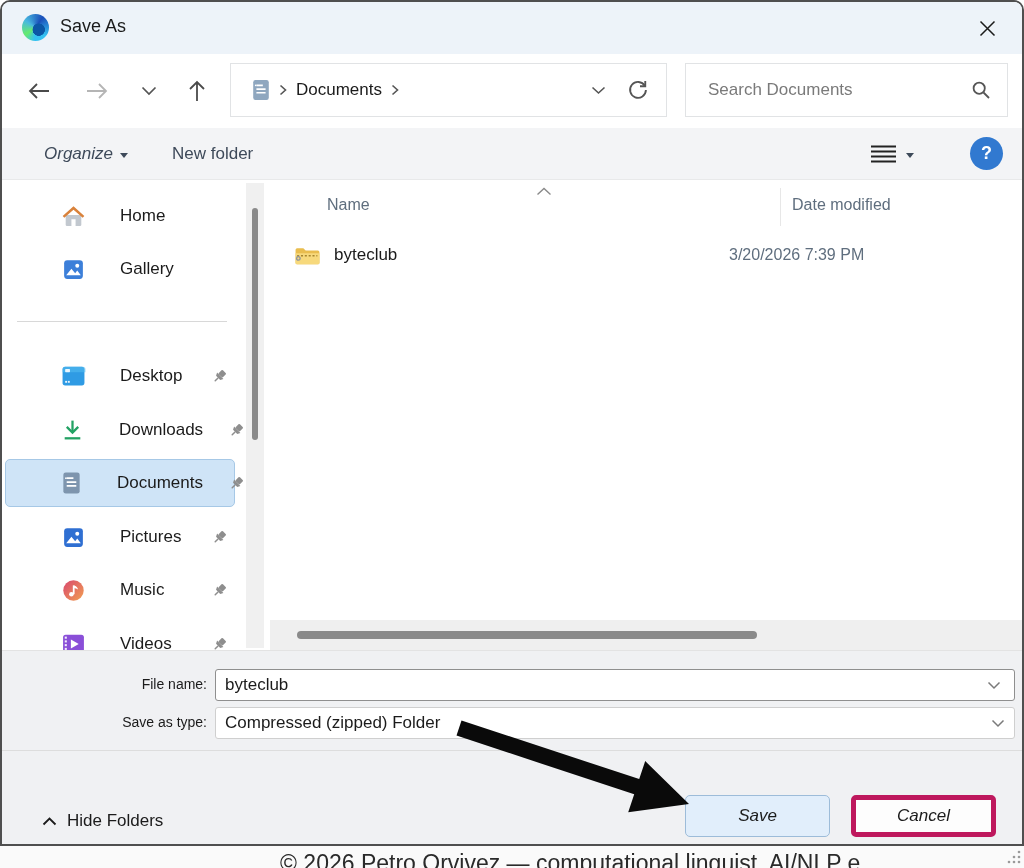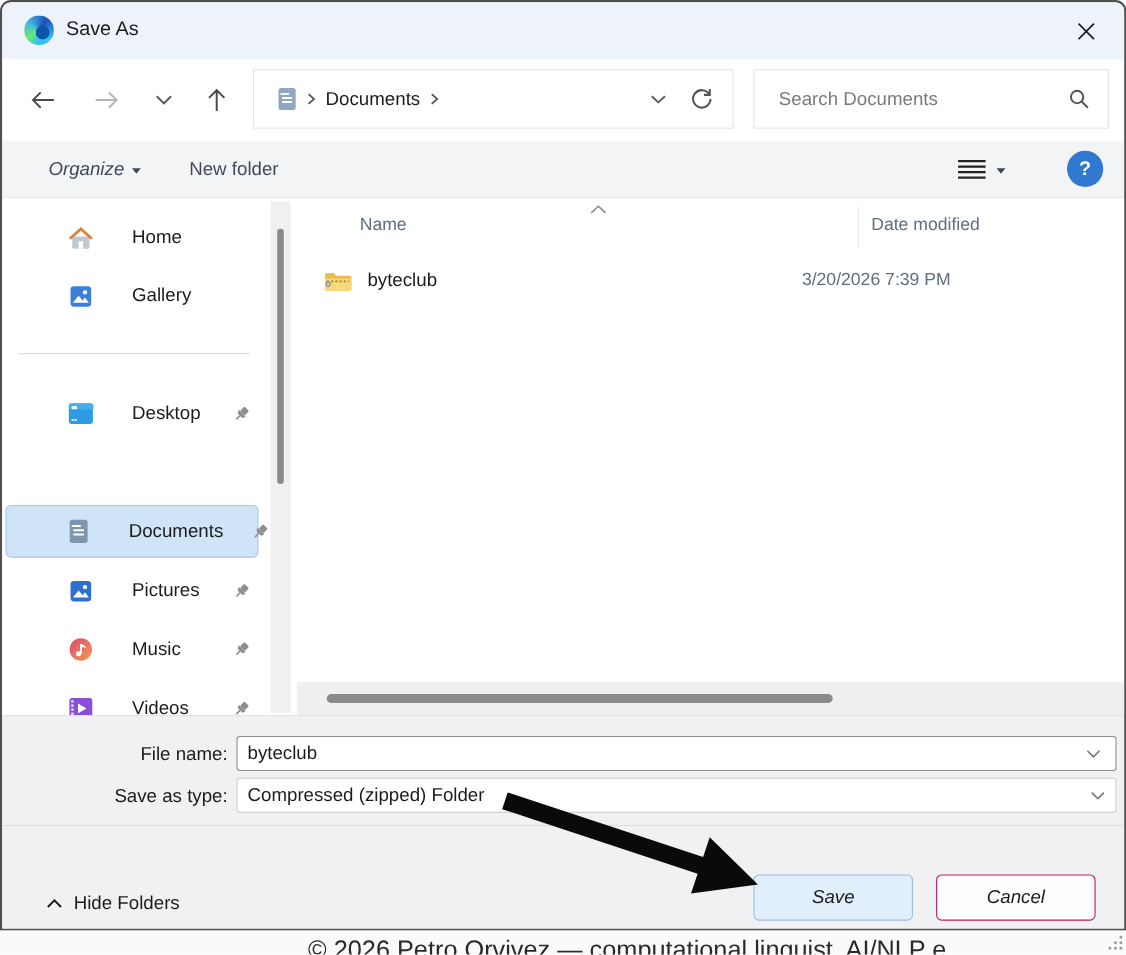--- a/index.html
+++ b/index.html
@@ -70,34 +70,34 @@
   .col-date{position:absolute;left:522px;top:10px;font-size:16px;color:#5f6e7e;cursor:pointer;}
   .fl-row{position:absolute;left:8px;top:54px;right:8px;height:40px;display:flex;align-items:center;cursor:pointer;}
   .fl-row .ficon{margin-left:16px;display:flex;}
   .fl-row .fname{font-size:17px;color:#1b1b1b;margin-left:13px;width:395px;}
   .fl-row .fdate{font-size:16px;color:#5f6e7e;text-align:center;}
   .hscroll{position:absolute;left:0;bottom:0;right:0;height:30px;background:#efefef;}
   .hthumb{position:absolute;left:27px;top:11px;width:460px;height:8px;background:#8a8a8a;border-radius:4px;}
 
   
   .bottom{position:absolute;left:0;top:648px;right:0;height:196px;background:#f0f1f3;border-top:1px solid #e3e3e3;}
-  .frow-label{position:absolute;font-size:17px;color:#1b1b1b;text-align:right;width:185px;left:20px;}
+  .frow-label{position:absolute;font-size:14px;color:#1b1b1b;text-align:right;width:185px;left:20px;}
   .lbl-filename{top:25px;} .lbl-type{top:63px;}
   .filename-input{position:absolute;left:213px;top:18px;width:800px;height:32px;border:1px solid #8f8f8f;border-radius:3px;
     font-size:17px;color:#1b1b1b;padding:0 30px 0 9px;background:#fff;outline:none;}
   .combo{position:absolute;left:213px;top:56px;width:800px;height:32px;border:1px solid #cfcfcf;border-radius:3px;background:#fff;
     display:flex;align-items:center;font-size:17px;color:#1b1b1b;padding:0 30px 0 9px;cursor:pointer;}
   .combo-chev{position:absolute;right:9px;top:0;height:100%;display:flex;align-items:center;}
   .chev-abs-1{position:absolute;left:985px;top:18px;height:32px;display:flex;align-items:center;cursor:pointer;}
   .footer-sep{position:absolute;left:0;top:99px;right:0;height:1px;background:#dddddd;}
   .hide-folders{position:absolute;left:34px;top:152px;height:36px;border:none;background:transparent;display:flex;align-items:center;gap:10px;
     font-size:17px;color:#1b1b1b;cursor:pointer;}
   .btn{position:absolute;top:144px;width:145px;height:42px;border-radius:5px;font-size:17px;color:#1b1b1b;cursor:pointer;font-style:italic;}
   .btn-save{left:683px;background:#e1eefb;border:1px solid #9dbcd9;}
-  .btn-cancel{left:849px;background:#fdfdfd;border:1px solid #be185d;}
+  .btn-cancel{left:849px;background:#fdfdfd;border:5px solid #be185d;}
   .annot-arrow{position:absolute;left:452px;top:65px;pointer-events:none;}
 
   
   .page-behind{position:absolute;left:0;top:846px;width:1024px;height:36px;background:#fafafa;overflow:hidden;}
   .behind-text{position:absolute;left:280px;top:4px;font-size:23px;color:#2a2a2a;white-space:nowrap;}
   .grip{position:absolute;right:2px;top:2px;}
 </style>
 </head>
 <body>
 
@@ -242,20 +242,39 @@
             <svg width="17" height="17" viewBox="0 0 16 16">
                 <g transform="rotate(45 8 8)" fill="#8e8e8e">
               <rect x="5.2" y="1.6" width="5.6" height="5.4" rx="1"></rect>
               <path d="M3.8 7h8.4l-1.4 2.8H5.2z"></path>
               <rect x="7.3" y="9.6" width="1.4" height="4.8" rx="0.7"></rect>
             </g>
               </svg>
           </span>
         </div>
 
+        <div class="side-item" style="top:225px">
+          <span class="sicon">
+            <svg width="25" height="25" viewBox="0 0 24 24" fill="none" stroke="#23a264" stroke-width="2.2">
+              <path d="M12 2.5v11"></path>
+              <path d="M6.5 8.5 12 14l5.5-5.5"></path>
+              <path d="M4.5 19.5h15"></path>
+            </svg>
+          </span>
+          <span class="slabel">Downloads</span>
+          <span class="pin">
+            <svg width="17" height="17" viewBox="0 0 16 16">
+                <g transform="rotate(45 8 8)" fill="#8e8e8e">
+              <rect x="5.2" y="1.6" width="5.6" height="5.4" rx="1"></rect>
+              <path d="M3.8 7h8.4l-1.4 2.8H5.2z"></path>
+              <rect x="7.3" y="9.6" width="1.4" height="4.8" rx="0.7"></rect>
+            </g>
+              </svg>
+          </span>
+        </div>
 
         <div class="side-item selected" style="top:278px">
           <span class="sicon">
             <svg width="23" height="26" viewBox="0 0 24 26">
               <rect x="3.5" y="2" width="17" height="22" rx="2.5" fill="#7e95ae"></rect>
               <path d="M7 8h7 M7 12h10 M7 16h10" stroke="#fff" stroke-width="1.8" fill="none"></path>
               <circle cx="6.2" cy="8" r="0.9" fill="#fff"></circle>
             </svg>
           </span>
           <span class="slabel">Documents</span>

